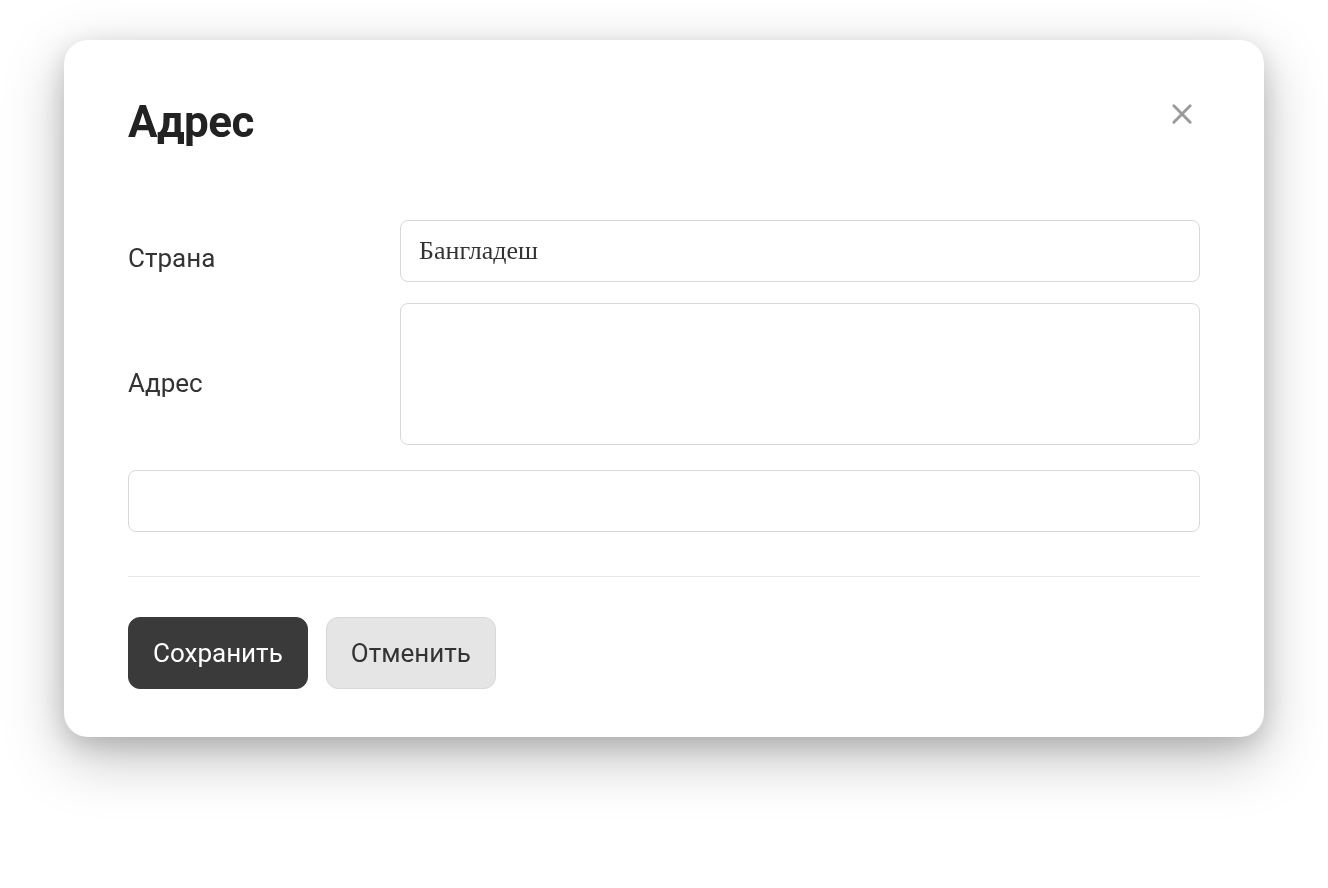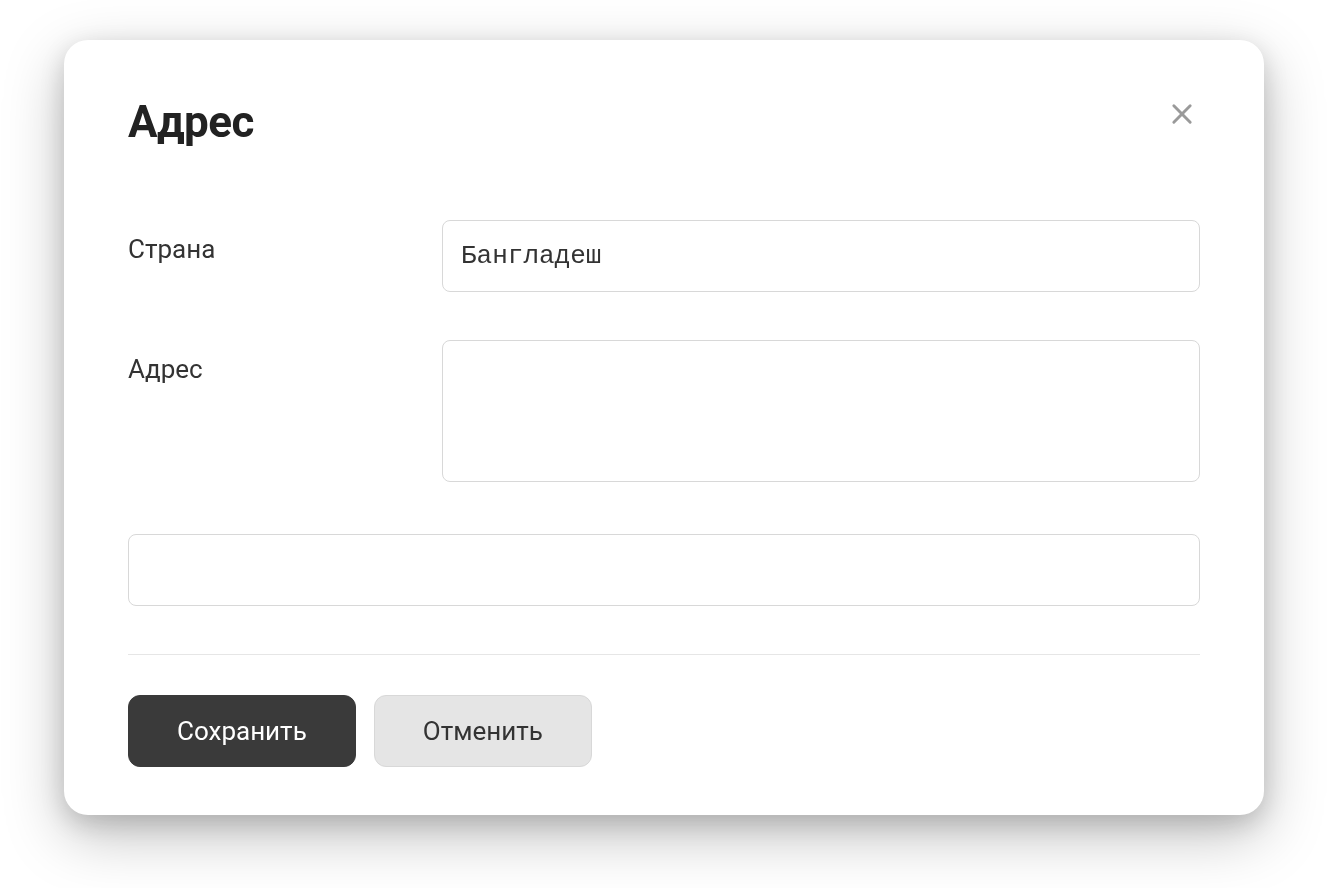--- a/index.html
+++ b/index.html
@@ -46,43 +46,42 @@
       display: flex;
       align-items: center;
       justify-content: center;
     }
     .close-btn svg {
       width: 28px;
       height: 28px;
     }
     .form-row {
       display: flex;
-      align-items: flex-start;
-      margin-bottom: 48px;
-      gap: 42px;
+      align-items: center;
+      margin-bottom: 21px;
     }
     .form-label {
       width: 272px;
       font-size: 26px;
       color: #333;
       padding-top: 14px;
       flex-shrink: 0;
     }
     .form-control-wrap {
       flex: 1;
     }
     .text-input {
       width: 100%;
-      height: 72px;
+      height: 62px;
       border: 1px solid #d8d8d8;
       border-radius: 8px;
       padding: 4px 18px;
       font-size: 26px;
       color: #333;
-      font-family: Liberation Mono, monospace;
+      font-family: Liberation Serif, serif;
       background: #fff;
     }
     .textarea-input {
       width: 100%;
       height: 142px;
       border: 1px solid #d8d8d8;
       border-radius: 8px;
       padding: 14px 18px;
       font-size: 26px;
       color: #333;
@@ -94,21 +93,21 @@
       border: none;
       border-top: 1px solid #e6e6e6;
       margin: 44px 0 40px 0;
     }
     .modal-footer {
       display: flex;
       gap: 18px;
     }
     .btn {
       font-size: 26px;
-      padding: 20px 48px;
+      padding: 20px 24px;
       border-radius: 12px;
       cursor: pointer;
       font-family: inherit;
       border: 1px solid transparent;
     }
     .btn-primary {
       background: #3a3a3a;
       color: #fff;
       border-color: #3a3a3a;
     }

